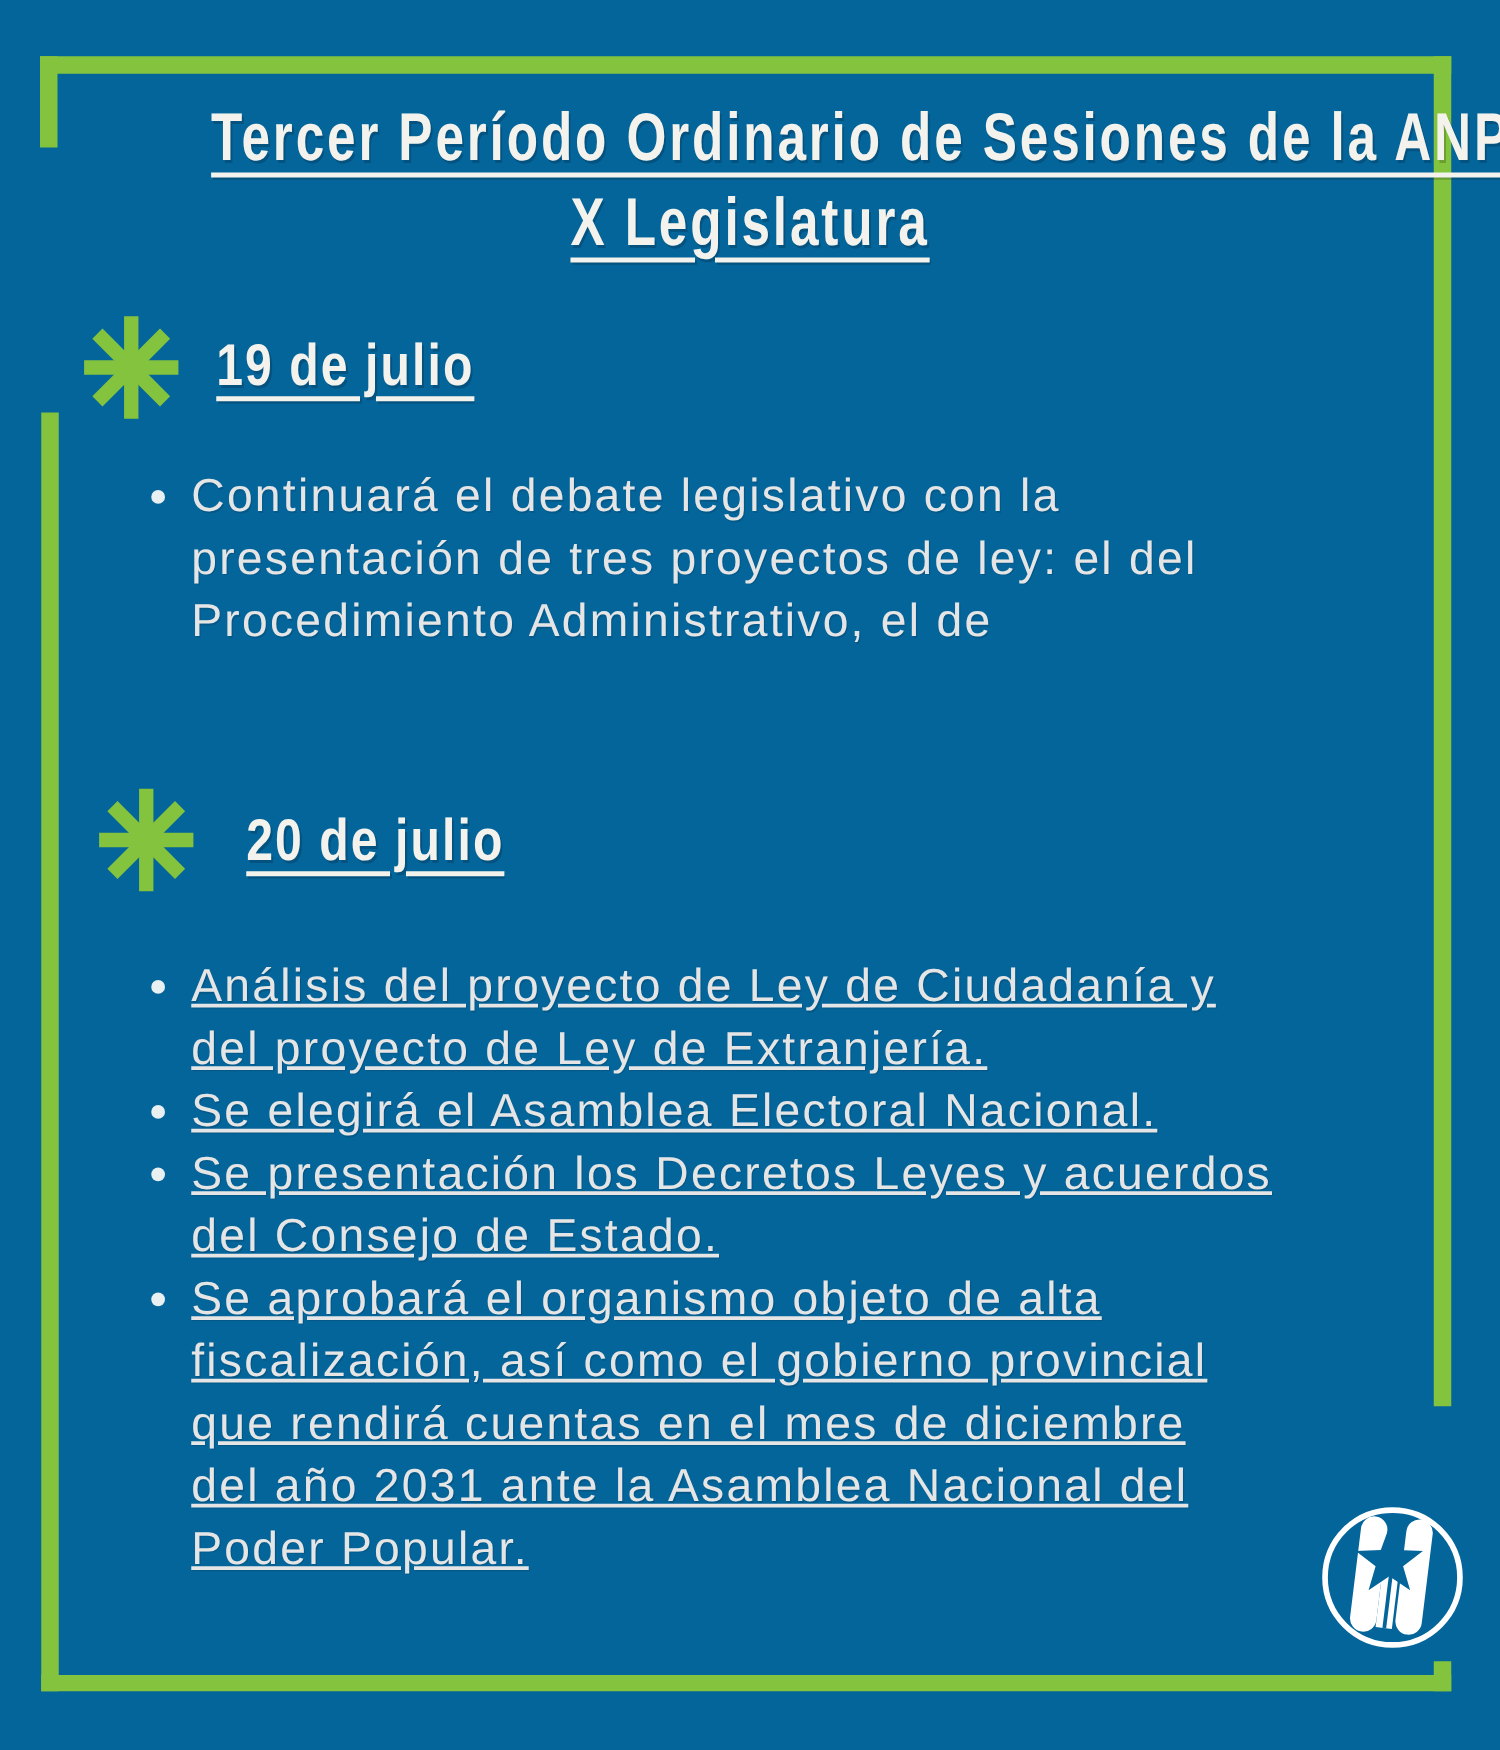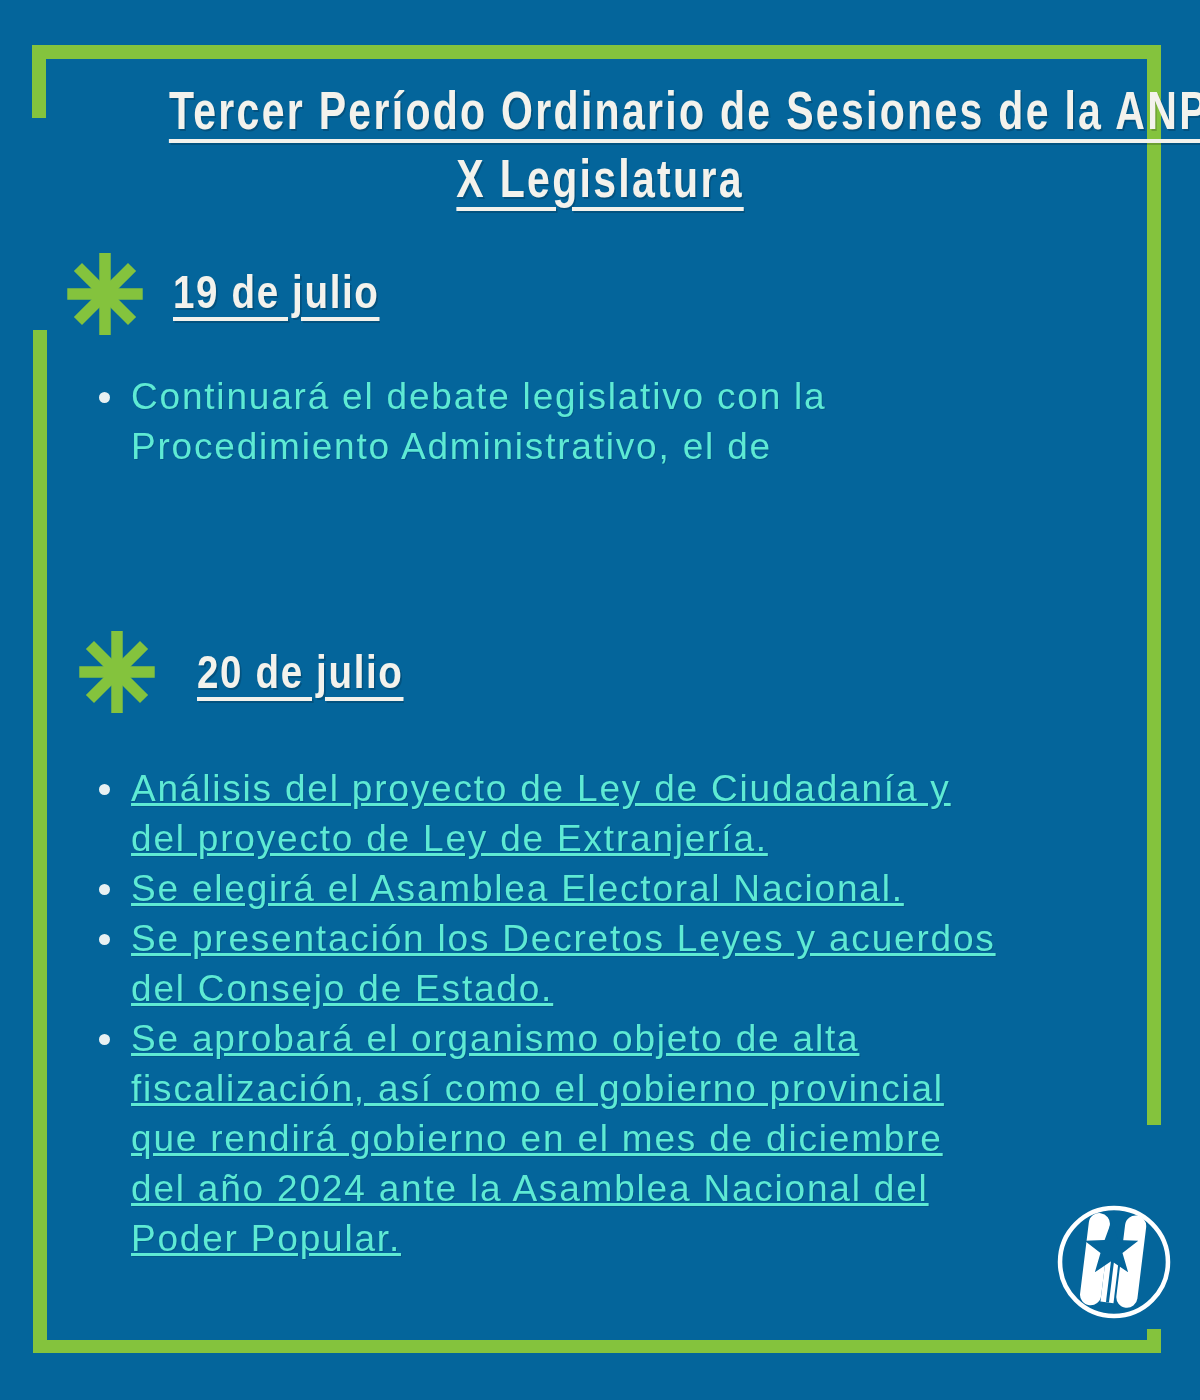--- a/index.html
+++ b/index.html
@@ -48,22 +48,22 @@
     text-decoration-skip-ink:auto;
     white-space:nowrap;
     text-shadow:2px 2px 0 rgba(0,0,0,.18);
   }
   #head-1{left:173px;top:264px;}
   #head-2{left:197px;top:644px;}
   #ast-1{left:64px;top:252px;}
   #ast-2{left:76px;top:630px;}
   
   .blist{
-    position:absolute;left:91px;width:1000px;
-    color:#5eead4;
+    position:absolute;left:113px;width:1000px;
+    color:#e5e5e5;
     font-size:37px;line-height:50px;letter-spacing:1.8px;
     font-weight:300;
     text-shadow:1px 1px 0 rgba(0,0,0,.12);
     list-style:none;margin:0;padding:0;
   }
   #list-1{top:372px;}
   #list-2{top:764px;text-decoration:underline;}
   .blist li{position:relative;padding-left:40px;margin:0;}
   .blist li::before{
     content:"";position:absolute;left:8px;top:20px;
@@ -97,20 +97,21 @@
       <line x1="4" y1="50" x2="96" y2="50"></line>
       <line x1="17" y1="17" x2="83" y2="83"></line>
       <line x1="83" y1="17" x2="17" y2="83"></line>
     </g>
   </svg>
   <div id="head-1" class="date-head">19 de julio</div>
 
   <ul id="list-1" class="blist">
     <li>
       <span class="bline">Continuará el debate legislativo con la</span>
+      <span class="bline">presentación de tres proyectos de ley: el del</span>
       <span class="bline">Procedimiento Administrativo, el de</span>
     </li>
   </ul>
 
   <svg id="ast-2" class="asterisk" width="82" height="84" viewBox="0 0 100 100">
     <g stroke="#84C33D" stroke-width="14" stroke-linecap="butt">
       <line x1="50" y1="0" x2="50" y2="100"></line>
       <line x1="4" y1="50" x2="96" y2="50"></line>
       <line x1="17" y1="17" x2="83" y2="83"></line>
       <line x1="83" y1="17" x2="17" y2="83"></line>
@@ -126,22 +127,22 @@
     <li>
       <span class="bline">Se elegirá el Asamblea Electoral Nacional.</span>
     </li>
     <li>
       <span class="bline">Se presentación los Decretos Leyes y acuerdos</span>
       <span class="bline">del Consejo de Estado.</span>
     </li>
     <li>
       <span class="bline">Se aprobará el organismo objeto de alta</span>
       <span class="bline">fiscalización, así como el gobierno provincial</span>
-      <span class="bline">que rendirá gobierno en el mes de diciembre</span>
-      <span class="bline">del año 2024 ante la Asamblea Nacional del</span>
+      <span class="bline">que rendirá cuentas en el mes de diciembre</span>
+      <span class="bline">del año 2031 ante la Asamblea Nacional del</span>
       <span class="bline">Poder Popular.</span>
     </li>
   </ul>
 
   <svg class="logo" width="116" height="116" viewBox="0 0 115 115">
     <circle cx="57.5" cy="57.5" r="53.5" fill="none" stroke="#FFFFFF" stroke-width="4.5"></circle>
     <g transform="rotate(7 57 57)">
       <rect x="28" y="11" width="21" height="92" rx="10.5" fill="#FFFFFF"></rect>
       <rect x="64" y="9" width="21" height="92" rx="10.5" fill="#FFFFFF"></rect>
       <rect x="49" y="56" width="13" height="42" fill="#FFFFFF"></rect>

